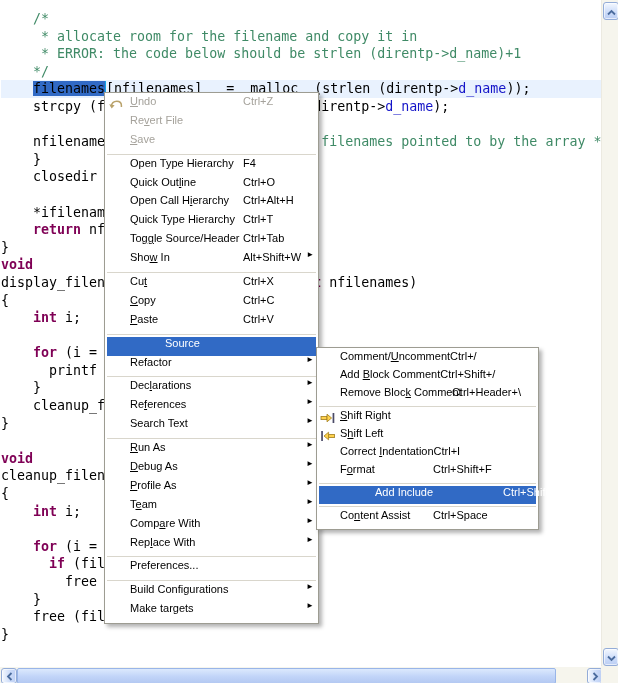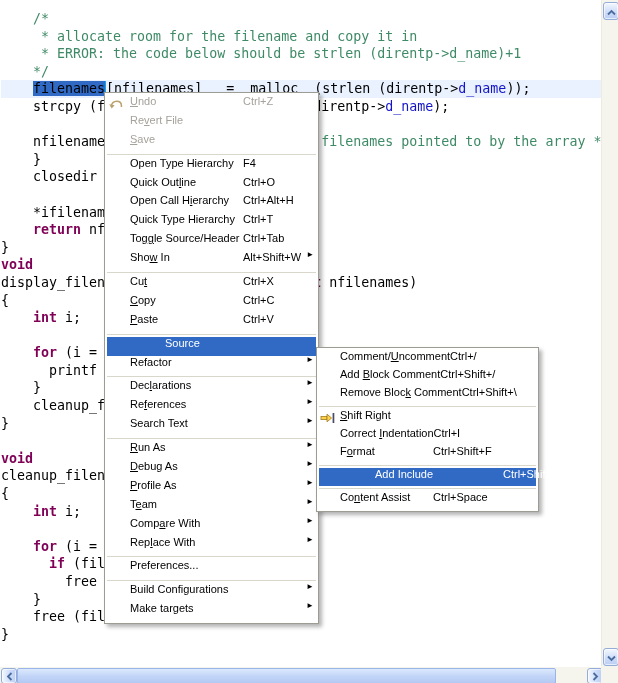--- a/index.html
+++ b/index.html
@@ -316,37 +316,49 @@
       </div>
       <div class="mi">
         <span class="mic"></span>
         <span class="mlb">Add <u>B</u>lock Comment</span>
         <span class="mac">Ctrl+Shift+/</span>
         <span class="mar"></span>
       </div>
       <div class="mi">
         <span class="mic"></span>
         <span class="mlb">Remove Bloc<u>k</u> Comment</span>
-        <span class="mac">Ctrl+Shift+\</span>
+        <span class="mac">Ctrl+Header+\</span>
         <span class="mar"></span>
       </div>
       <div class="msep"></div>
       <div class="mi">
         <span class="mic">
           <svg width="16" height="12" viewBox="0 0 16 12">
             <rect x="12.6" y="1" width="1.7" height="10" fill="#4A4A66"></rect>
             <rect x="1" y="4.4" width="6" height="3.2" fill="#FFD24D" stroke="#A07C1E" stroke-width="0.8"></rect>
             <path d="M7 2.2 L11.6 6 L7 9.8 Z" fill="#FFD24D" stroke="#A07C1E" stroke-width="0.8"></path>
           </svg>
         </span>
         <span class="mlb"><u>S</u>hift Right</span>
         <span class="mac"></span>
         <span class="mar"></span>
       </div>
       <div class="mi">
+        <span class="mic">
+          <svg width="16" height="12" viewBox="0 0 16 12">
+            <rect x="1.2" y="1" width="1.7" height="10" fill="#4A4A66"></rect>
+            <rect x="8.5" y="4.4" width="6" height="3.2" fill="#FFD24D" stroke="#A07C1E" stroke-width="0.8"></rect>
+            <path d="M8.6 2.2 L4 6 L8.6 9.8 Z" fill="#FFD24D" stroke="#A07C1E" stroke-width="0.8"></path>
+          </svg>
+        </span>
+        <span class="mlb">S<u>h</u>ift Left</span>
+        <span class="mac"></span>
+        <span class="mar"></span>
+      </div>
+      <div class="mi">
         <span class="mic"></span>
         <span class="mlb">Correct <u>I</u>ndentation</span>
         <span class="mac">Ctrl+I</span>
         <span class="mar"></span>
       </div>
       <div class="mi">
         <span class="mic"></span>
         <span class="mlb">F<u>o</u>rmat</span>
         <span class="mac">Ctrl+Shift+F</span>
         <span class="mar"></span>

